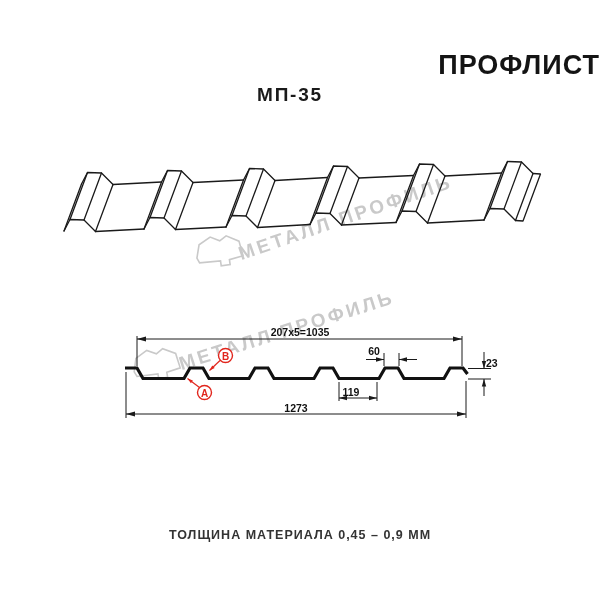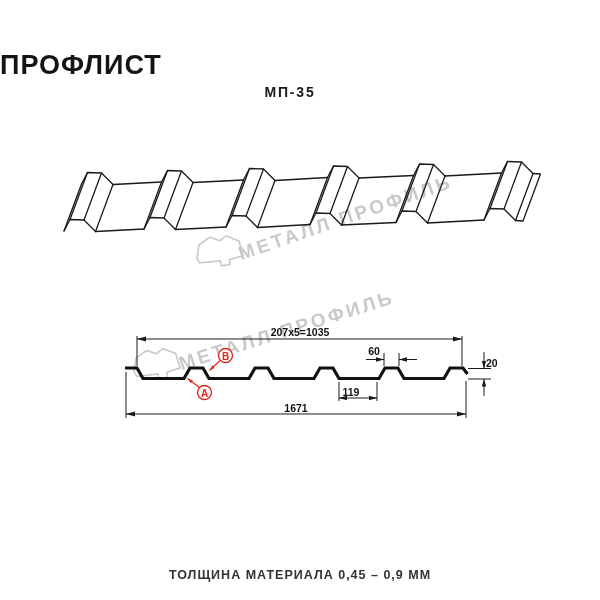--- a/index.html
+++ b/index.html
@@ -1,24 +1,24 @@
 <!DOCTYPE html>
 <html><head>
 <meta charset="utf-8">
 <style>
   html,body{margin:0;padding:0;background:#fff;}
   .page{position:relative;width:600px;height:600px;background:#ffffff;overflow:hidden;
         font-family:"Liberation Sans",sans-serif;}
   .abs{position:absolute;}
-  .title{left:0;top:50px;width:600px;text-align:left;font-size:27px;font-weight:800;
+  .title{left:0;top:50px;width:600px;text-align:right;font-size:27px;font-weight:800;
          letter-spacing:1px;color:#141414;}
-  .subtitle{left:0;top:84px;width:580px;text-align:center;font-size:14px;font-weight:700;
+  .subtitle{left:0;top:84px;width:580px;text-align:center;font-size:19px;font-weight:700;
             letter-spacing:1.8px;color:#1a1a1a;}
   .footer-text{left:0;top:528px;width:600px;text-align:center;font-size:12.5px;font-weight:700;
-               letter-spacing:1px;color:#333333;margin-top:40px;}
+               letter-spacing:1px;color:#333333;}
   .wm{font-size:19px;font-weight:700;letter-spacing:3px;color:#c9c9c9;white-space:nowrap;
       transform-origin:left bottom;}
   .wm1{left:243px;top:243px;transform:rotate(-19deg);}
   .wm2{left:183px;top:353px;transform:rotate(-17.5deg);}
   .dim{font-size:10.5px;font-weight:700;color:#111;white-space:nowrap;}
   .dim.c{text-align:center;}
   .marker-letter{width:14px;height:13px;line-height:13px;text-align:center;
                  font-size:10px;font-weight:700;color:#e1261d;}
   svg{display:block;}
 </style>
@@ -110,21 +110,21 @@
     </g>
     <circle cx="225.5" cy="355.5" r="7" fill="#ffffff" stroke="#e1261d" stroke-width="1.4"></circle>
     <circle cx="204.5" cy="392.5" r="7" fill="#ffffff" stroke="#e1261d" stroke-width="1.4"></circle>
   </svg>
 
   <div class="abs title">ПРОФЛИСТ</div>
   <div class="abs subtitle">МП-35</div>
 
   <span class="abs dim c" style="left:250px;top:326px;width:100px;">207x5=1035</span>
   <span class="abs dim c" style="left:364px;top:345px;width:20px;">60</span>
-  <span class="abs dim" style="left:486px;top:357px;">20</span>
+  <span class="abs dim" style="left:486px;top:357px;">23</span>
   <span class="abs dim c" style="left:338px;top:386px;width:26px;">119</span>
-  <span class="abs dim c" style="left:266px;top:402px;width:60px;">1671</span>
+  <span class="abs dim c" style="left:266px;top:402px;width:60px;">1273</span>
 
   <span class="abs marker-letter" style="left:218.5px;top:349.5px;">В</span>
   <span class="abs marker-letter" style="left:197.5px;top:386.5px;">А</span>
 
   <div class="abs footer-text">ТОЛЩИНА МАТЕРИАЛА 0,45 – 0,9 ММ</div>
 </div>
 
 </body></html>

